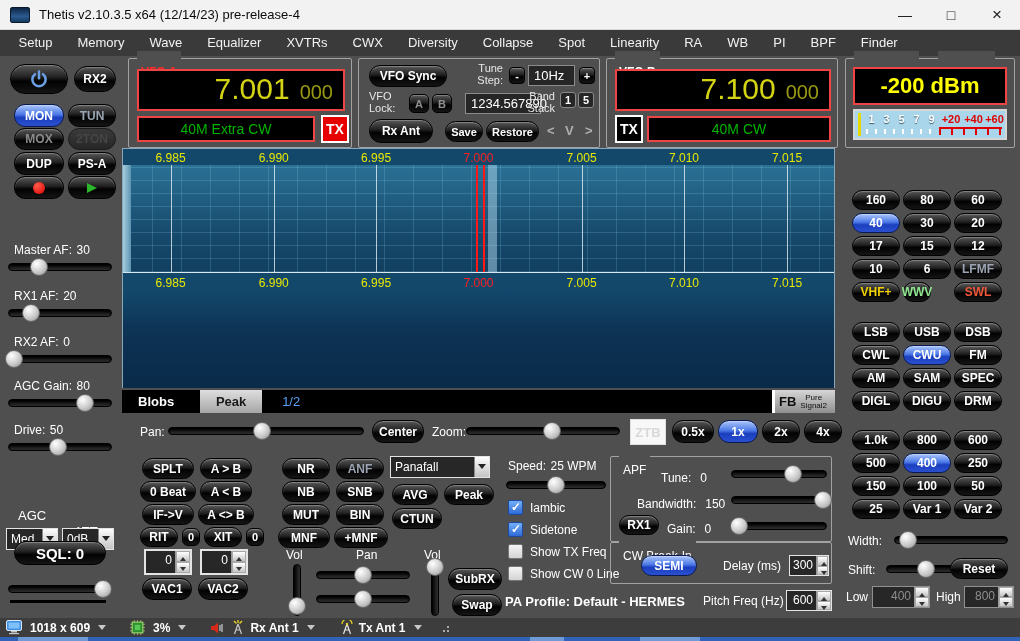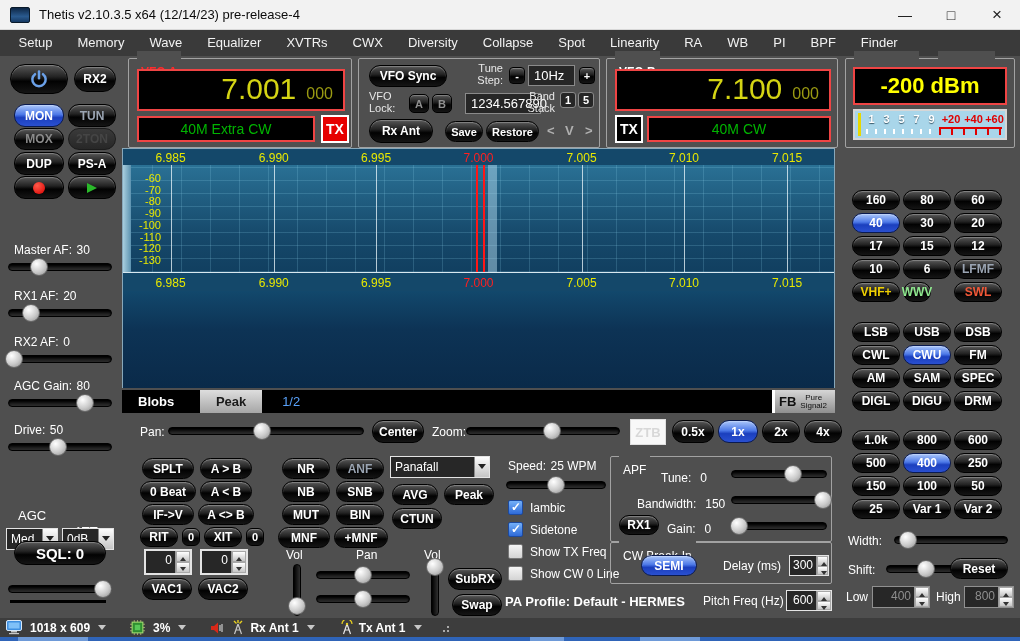--- a/index.html
+++ b/index.html
@@ -26,21 +26,21 @@
 .pill.dim{color:#9aa4b2}
 .pill.ghost{color:#454545;background:linear-gradient(180deg,#3a3a3a,#272727);border-color:#1c1c1c;box-shadow:none}
 .pill.sm{font-size:11px}
 
 .grp{position:absolute;border:1px solid #a2a2a2;border-radius:2px}
 .grp-label{position:absolute;top:-8px;left:8px;background:#4f4f4f;padding:14px 4px;font-size:12px;color:#fff;white-space:nowrap}
 
 .lcd{position:absolute;background:#000;border:2px solid #ef4444}
 .freq-lcd{display:flex;align-items:baseline;justify-content:flex-end;padding:0 10px;line-height:36px}
 .freq-main{font-size:30px;color:#d4d414}
-.freq-sub{font-size:16px;color:#9a9a12;margin-left:10px}
+.freq-sub{font-size:20px;color:#9a9a12;margin-left:10px}
 .band-lcd{display:flex;align-items:center;justify-content:center;font-size:14px;color:#00b400}
 .tx-red{position:absolute;background:#e60000;border:2px solid #fff;color:#fff;font-weight:bold;font-size:14px;display:flex;align-items:center;justify-content:center}
 .tx-black{position:absolute;background:#000;border:2px solid #fff;color:#fff;font-weight:bold;font-size:14px;display:flex;align-items:center;justify-content:center}
 
 .hslider{position:absolute;height:18px}
 .hslider .track{position:absolute;left:0;right:0;top:5px;height:8px;background:linear-gradient(180deg,#000,#303030);border:1px solid #000;border-radius:4px;box-shadow:inset 0 1px 2px #000}
 .hslider .knob,.vslider .knob{position:absolute;width:18px;height:18px;border-radius:50%;background:radial-gradient(circle at 35% 30%,#ffffff,#cacaca 55%,#8e8e8e);border:1px solid #6a6a6a}
 .hslider .knob{top:0;margin-left:-9px}
 .vslider{position:absolute;width:18px}
 .vslider .track{position:absolute;top:0;bottom:0;left:5px;width:8px;background:linear-gradient(90deg,#000,#303030);border:1px solid #000;border-radius:4px}
@@ -365,30 +365,20 @@
         <div class="agcstrip"></div>
         <div class="vgrid" style="left:6.7%"></div>
         <div class="vgrid" style="left:21.2%"></div>
         <div class="vgrid" style="left:35.6%"></div>
         <div class="vgrid" style="left:64.5%"></div>
         <div class="vgrid" style="left:78.9%"></div>
         <div class="vgrid" style="left:93.4%"></div>
         <div class="redline" style="left:49.6%"></div>
         <div class="redline" style="left:50.6%"></div>
         <div class="passband" style="left:51.4%;width:9px"></div>
-        <div class="dbcol">
-          <span>-60</span>
-          <span>-70</span>
-          <span>-80</span>
-          <span>-90</span>
-          <span>-100</span>
-          <span>-110</span>
-          <span>-120</span>
-          <span>-130</span>
-        </div>
       </div>
       <div class="spec-labels" style="top:127px">
         <span class="freqlbl" style="left:6.7%">6.985</span>
         <span class="freqlbl" style="left:21.2%">6.990</span>
         <span class="freqlbl" style="left:35.6%">6.995</span>
         <span class="freqlbl red" style="left:50%">7.000</span>
         <span class="freqlbl" style="left:64.5%">7.005</span>
         <span class="freqlbl" style="left:78.9%">7.010</span>
         <span class="freqlbl" style="left:93.4%">7.015</span>
       </div>

